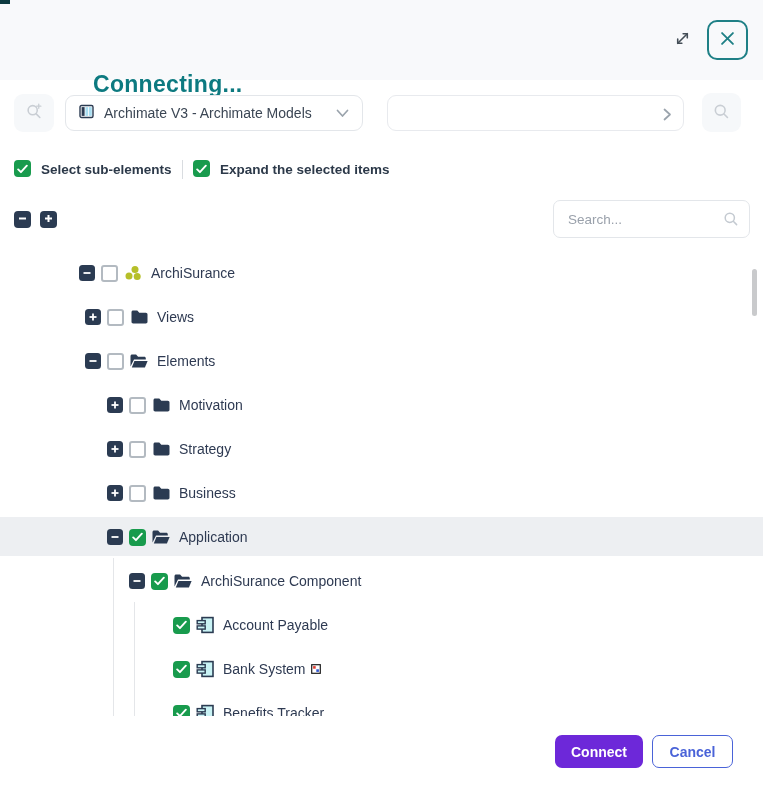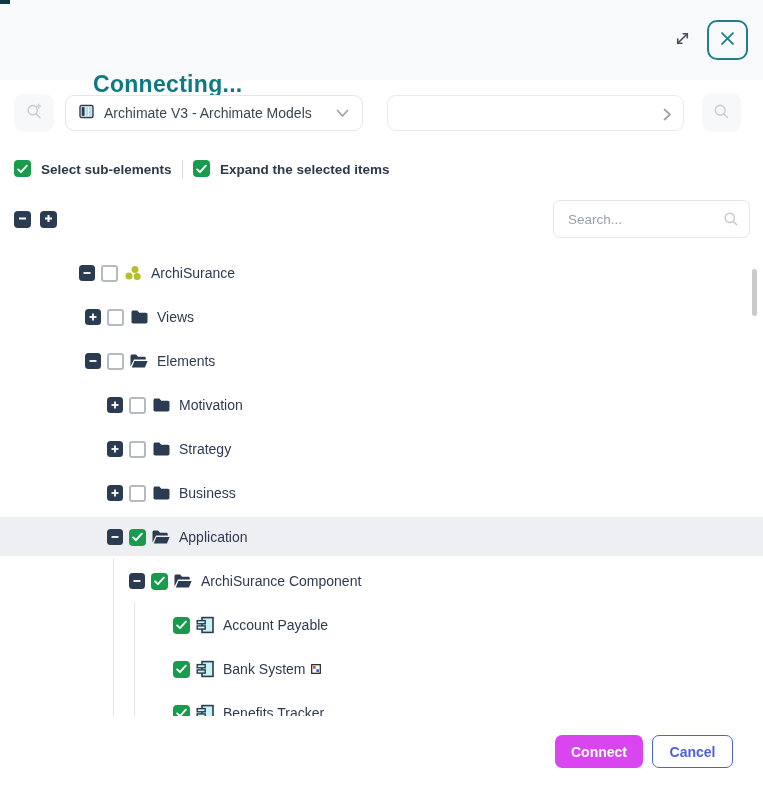--- a/index.html
+++ b/index.html
@@ -65,21 +65,21 @@
   .tree-row .cb { margin-right:5px; cursor:pointer; }
   .node-icon { width:20px; margin-right:8px; display:flex; align-items:center; justify-content:center; flex:0 0 auto; }
   .node-label { font-size:14px; font-weight:500; color:#2e3a52; white-space:nowrap; }
   .node-badge { margin-left:6px; display:flex; }
 
   .scroll-thumb { position:absolute; left:752px; top:269px; width:5px; height:47px;
     background:#c9cacc; border-radius:3px; }
 
   
   .btn-connect { position:absolute; left:555px; top:735px; width:88px; height:33px;
-    background:#d946ef; color:#fff; border:none; border-radius:7px;
+    background:#6d28d9; color:#fff; border:none; border-radius:7px;
     font-size:14px; font-weight:700; cursor:pointer; font-family:inherit; }
   .btn-cancel { position:absolute; left:652px; top:735px; width:81px; height:33px;
     background:#fff; color:#4a63d8; border:1.5px solid #4a63d8; border-radius:7px;
     font-size:14px; font-weight:600; cursor:pointer; font-family:inherit; }
 </style>
 </head>
 <body>
 
 <div class="modal-header"></div>
 <div class="corner-artifact"></div>

